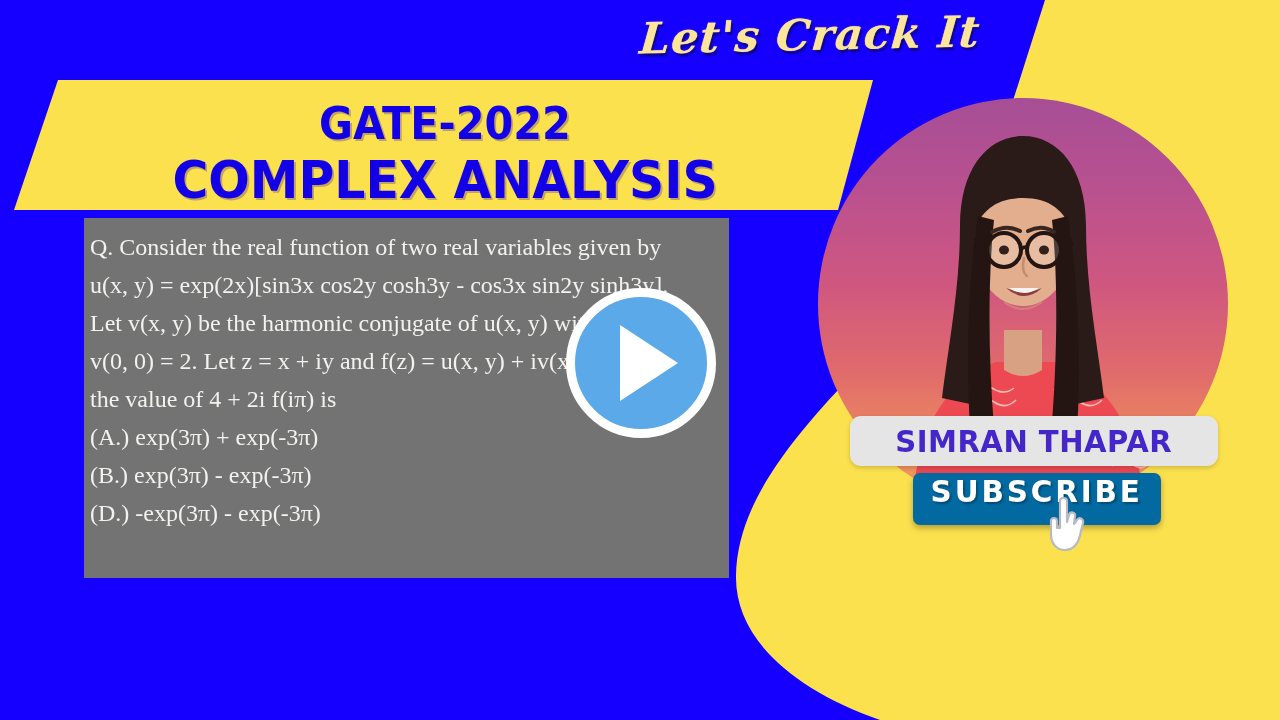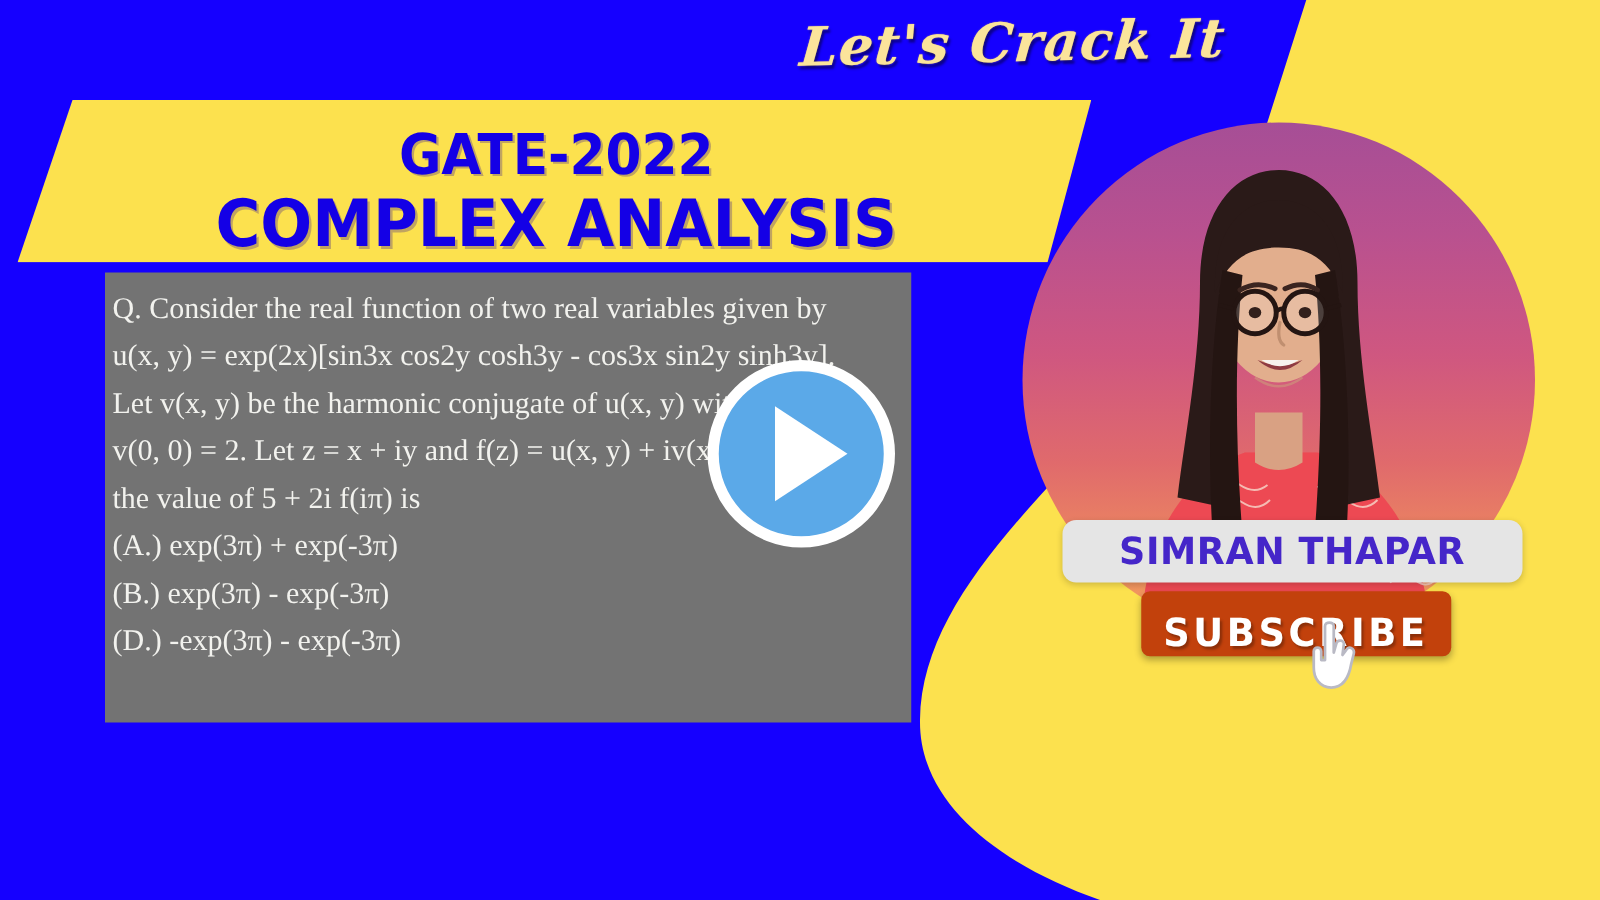--- a/index.html
+++ b/index.html
@@ -166,24 +166,24 @@
     transform: scaleX(0.97);
   }
 
   
   #subscribe-button {
     position: absolute;
     left: 913px;
     top: 473px;
     width: 248px;
     height: 52px;
-    background: #c2410c;
+    background: #0369a1;
     border-radius: 7px;
     display: flex;
-    align-items: flex-end;
+    align-items: flex-start;
     justify-content: center;
     box-shadow: 0 3px 6px rgba(0,0,0,0.3);
   }
   #subscribe-label {
     font-family: "DejaVu Sans", sans-serif;
     font-weight: bold;
     font-size: 31px;
     color: #ffffff;
     letter-spacing: 3px;
     transform: scaleX(0.95);
@@ -241,21 +241,21 @@
       <div class="banner-line" id="banner-line-2">COMPLEX ANALYSIS</div>
     </div>
   </div>
 
   <div id="question-card">
     <div id="question-text">
       <span class="qline">Q. Consider the real function of two real variables given by</span>
       <span class="qline">u(x, y) = exp(2x)[sin3x cos2y cosh3y - cos3x sin2y sinh3y].</span>
       <span class="qline">Let v(x, y) be the harmonic conjugate of u(x, y) with</span>
       <span class="qline">v(0, 0) = 2. Let z = x + iy and f(z) = u(x, y) + iv(x, y). Then</span>
-      <span class="qline">the value of 5 + 2i f(iπ) is</span>
+      <span class="qline">the value of 4 + 2i f(iπ) is</span>
       <span class="qline">(A.) exp(3π) + exp(-3π)</span>
       <span class="qline">(B.) exp(3π) - exp(-3π)</span>
       <span class="qline">(D.) -exp(3π) - exp(-3π)</span>
     </div>
   </div>
 
   <div id="play-button">
     <div id="play-triangle"></div>
   </div>
 

